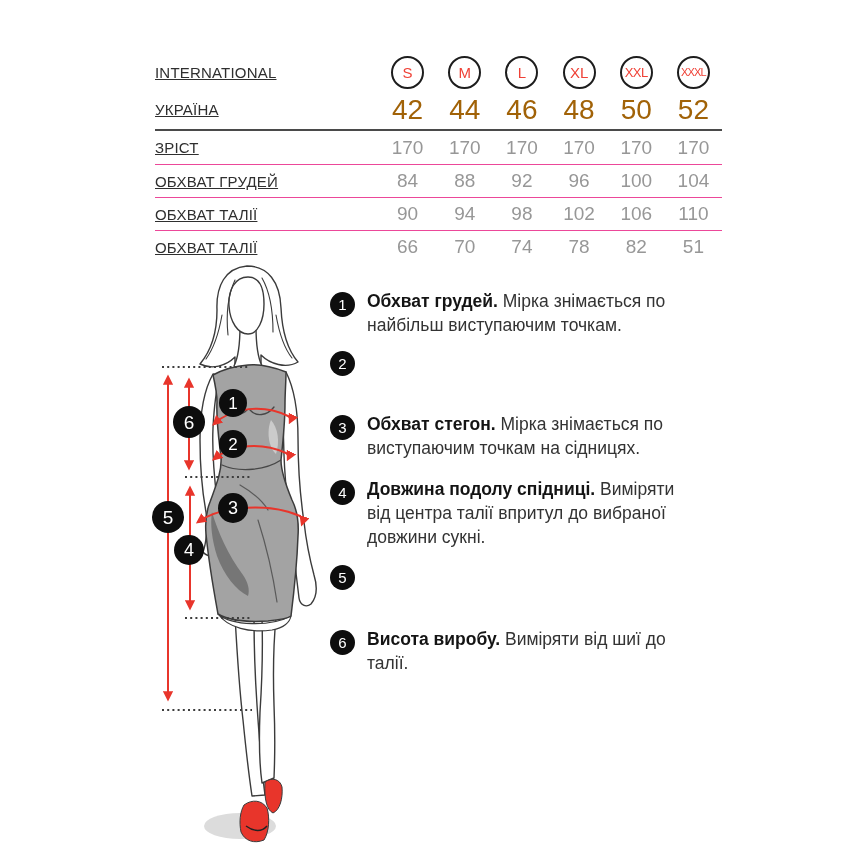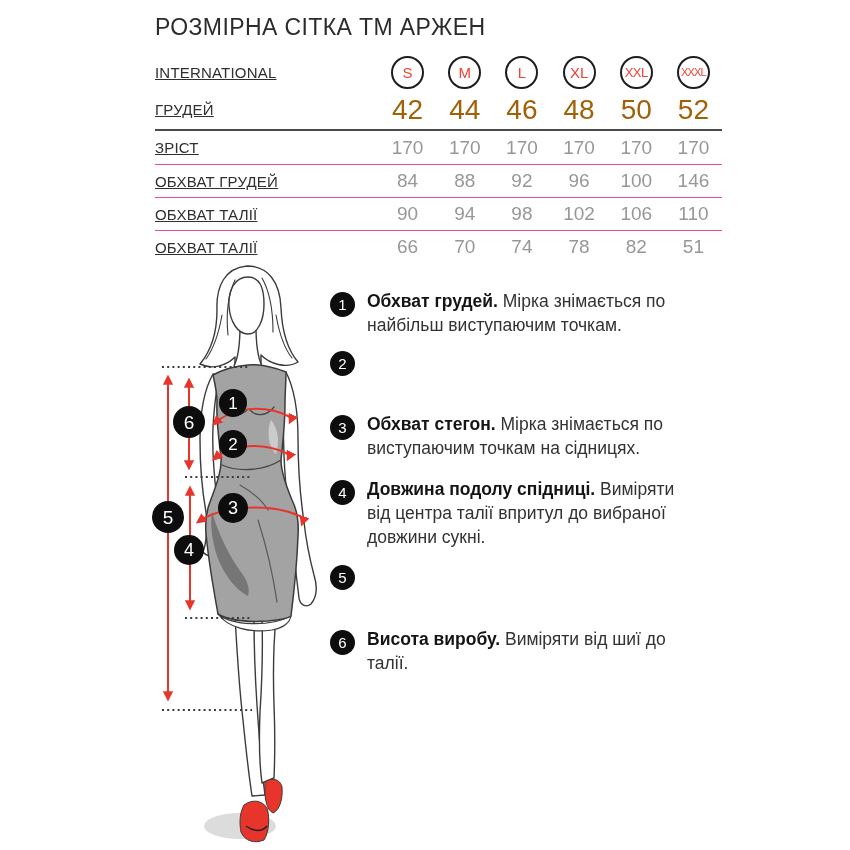--- a/index.html
+++ b/index.html
@@ -41,21 +41,20 @@
   .legend-text { width:315px; margin-left:12px; font-size:17.5px; line-height:24px; color:#333; }
   .legend-text b { color:#141414; font-weight:700; }
   
   .figure-svg { position:absolute; left:140px; top:260px; width:200px; height:590px; }
 </style>
 </head>
 <body>
 
 <div class="page">
 
-  <h1 class="title">РОЗМІРНА СІТКА ТМ АРЖЕН</h1>
 
   <div class="size-table">
 
     <div class="trow trow-international">
       <div class="tlabel">INTERNATIONAL</div>
       <div class="tcell">
           <span class="size-circle">
             <span class="size-letter">S</span>
           </span>
         </div>
@@ -80,21 +79,21 @@
           </span>
         </div>
       <div class="tcell">
           <span class="size-circle">
             <span class="size-letter">XXXL</span>
           </span>
         </div>
     </div>
 
     <div class="trow trow-ukraine">
-      <div class="tlabel">ГРУДЕЙ</div>
+      <div class="tlabel">УКРАЇНА</div>
       <div class="tcell ukr-num">42</div>
       <div class="tcell ukr-num">44</div>
       <div class="tcell ukr-num">46</div>
       <div class="tcell ukr-num">48</div>
       <div class="tcell ukr-num">50</div>
       <div class="tcell ukr-num">52</div>
     </div>
 
     <div class="data-rows">
       <div class="trow drow">
@@ -106,21 +105,21 @@
         <div class="tcell val">170</div>
         <div class="tcell val">170</div>
       </div>
       <div class="trow drow">
         <div class="tlabel">ОБХВАТ ГРУДЕЙ</div>
         <div class="tcell val">84</div>
         <div class="tcell val">88</div>
         <div class="tcell val">92</div>
         <div class="tcell val">96</div>
         <div class="tcell val">100</div>
-        <div class="tcell val">146</div>
+        <div class="tcell val">104</div>
       </div>
       <div class="trow drow">
         <div class="tlabel">ОБХВАТ ТАЛІЇ</div>
         <div class="tcell val">90</div>
         <div class="tcell val">94</div>
         <div class="tcell val">98</div>
         <div class="tcell val">102</div>
         <div class="tcell val">106</div>
         <div class="tcell val">110</div>
       </div>

